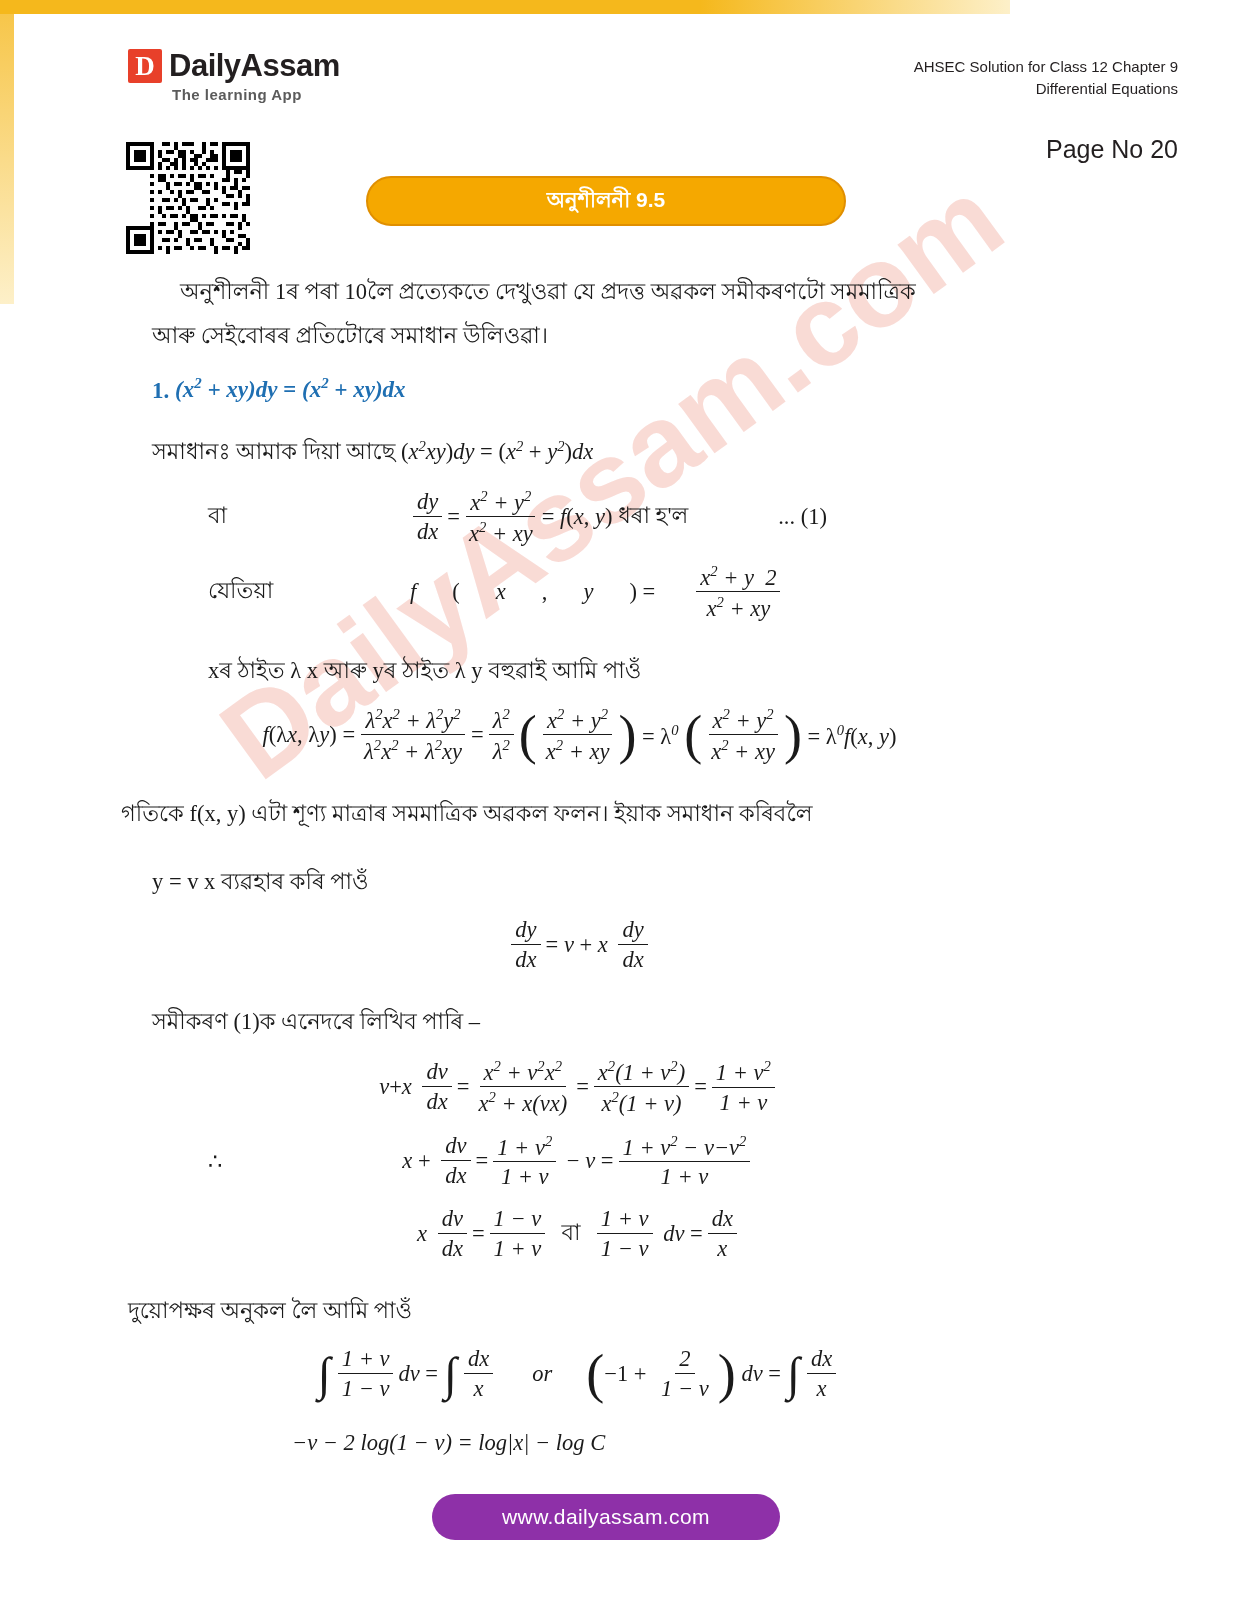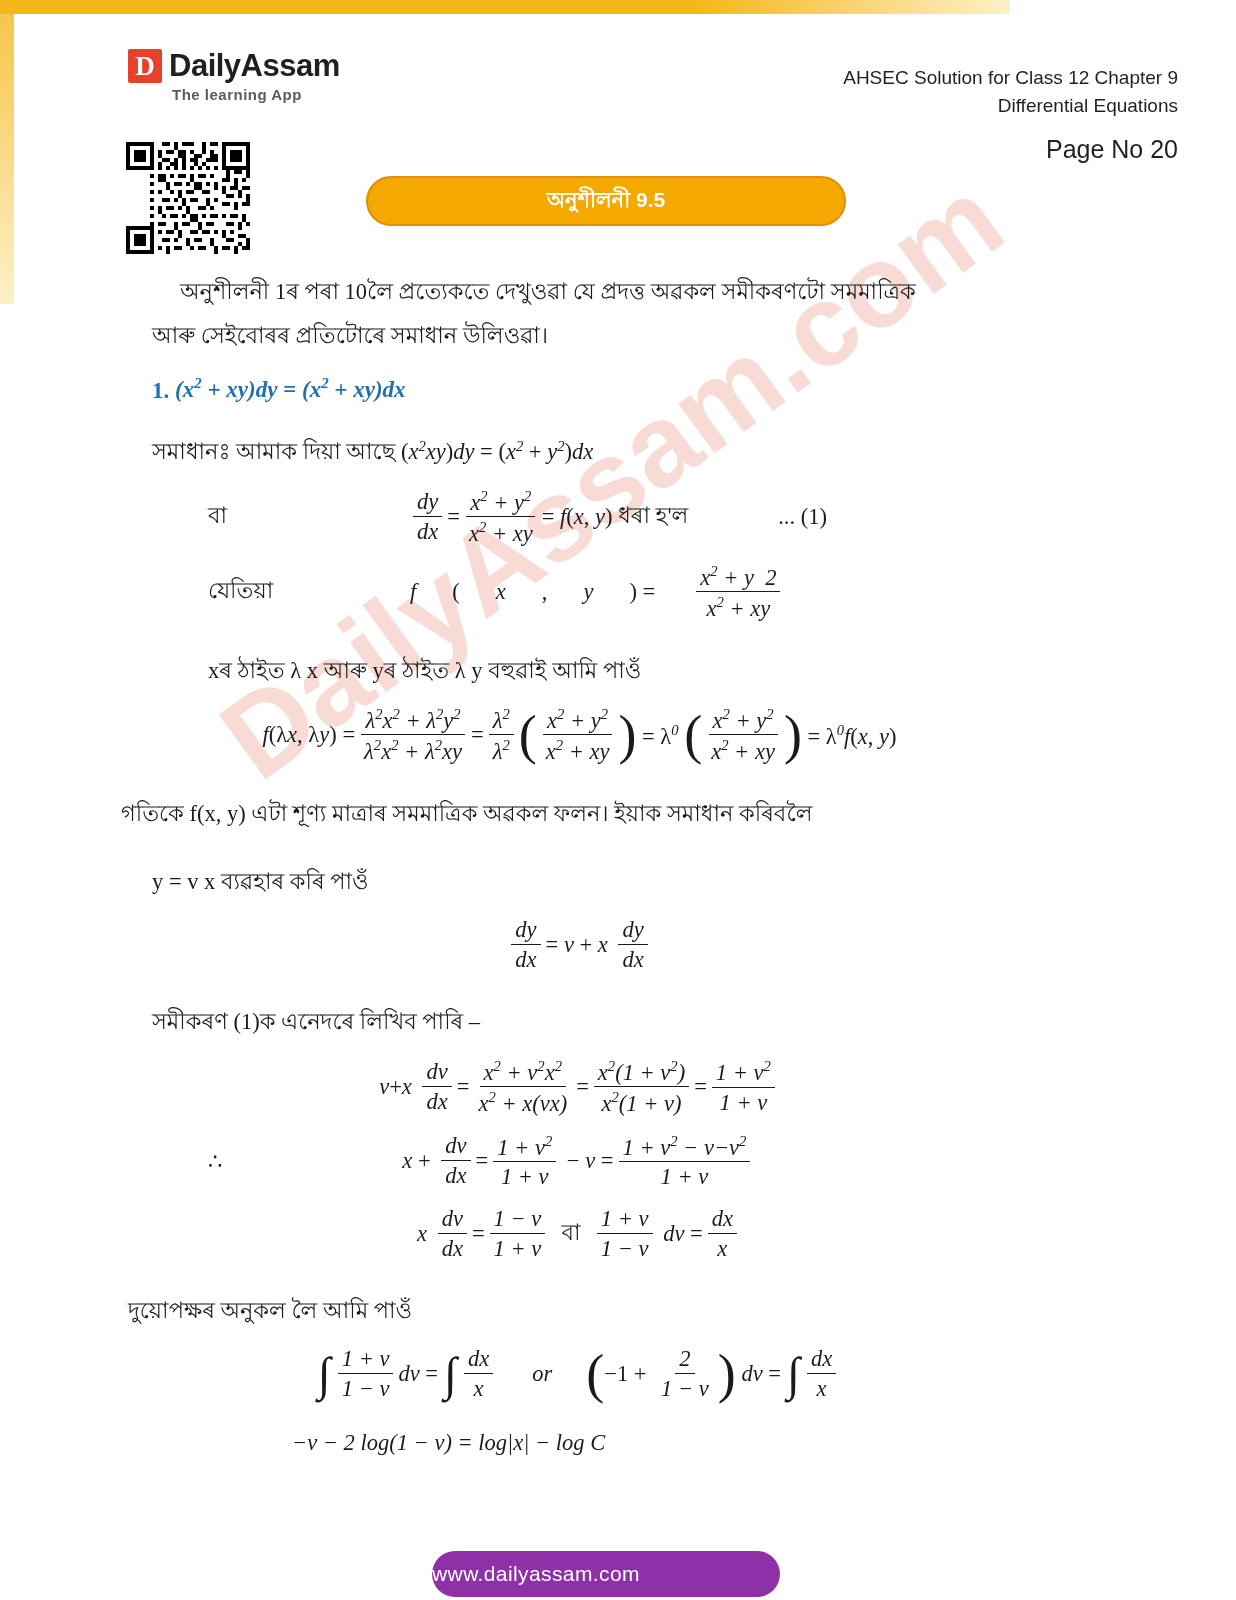--- a/index.html
+++ b/index.html
@@ -71,24 +71,24 @@
     font-size: 15px;
     font-weight: bold;
     color: #5b5b5b;
     margin-top: 2px;
     margin-left: 44px;
     letter-spacing: 0.5px;
   }
 
   .header-right {
     position: absolute;
-    right: 58px; top: 64px;
+    right: 58px; top: 56px;
     text-align: right;
     font-family: "Liberation Sans", sans-serif;
-    font-size: 19px;
+    font-size: 15px;
     color: #231f20;
     line-height: 1.45;
     margin-left: 11px;
   }
   .page-no {
     position: absolute;
     right: 58px; top: 135px;
     font-family: "Liberation Sans", sans-serif;
     font-size: 25px;
     color: #231f20;
@@ -214,26 +214,27 @@
   .label-left {
     display: inline-block;
     min-width: 70px;
   }
 
   .eqref { margin-left: 90px; font-style: normal; }
 
   
   .footer-btn {
     position: absolute;
-    left: 432px; top: 1551px;
+    left: 432px; top: 1494px;
     width: 348px; height: 46px;
     background: #8e30a8;
     border-radius: 24px;
     display: flex;
     align-items: center;
+    justify-content: center;
   }
   .footer-btn span {
     font-family: "Liberation Sans", sans-serif;
     font-size: 21px;
     color: #ffffff;
     letter-spacing: 0.4px;
   }
   .center-row { justify-content: center; }
 </style>
 </head>

